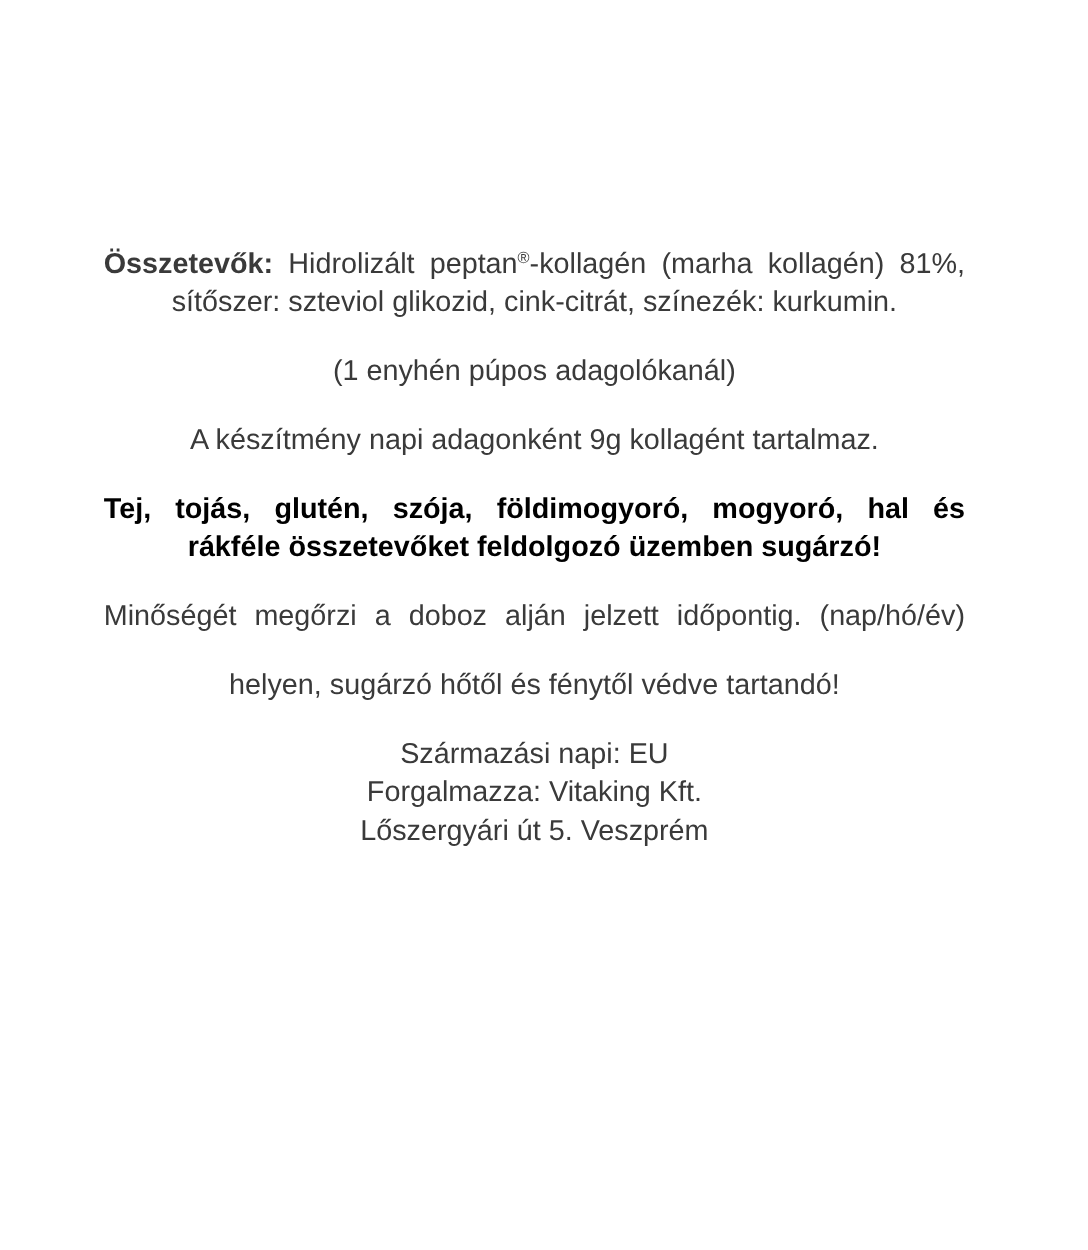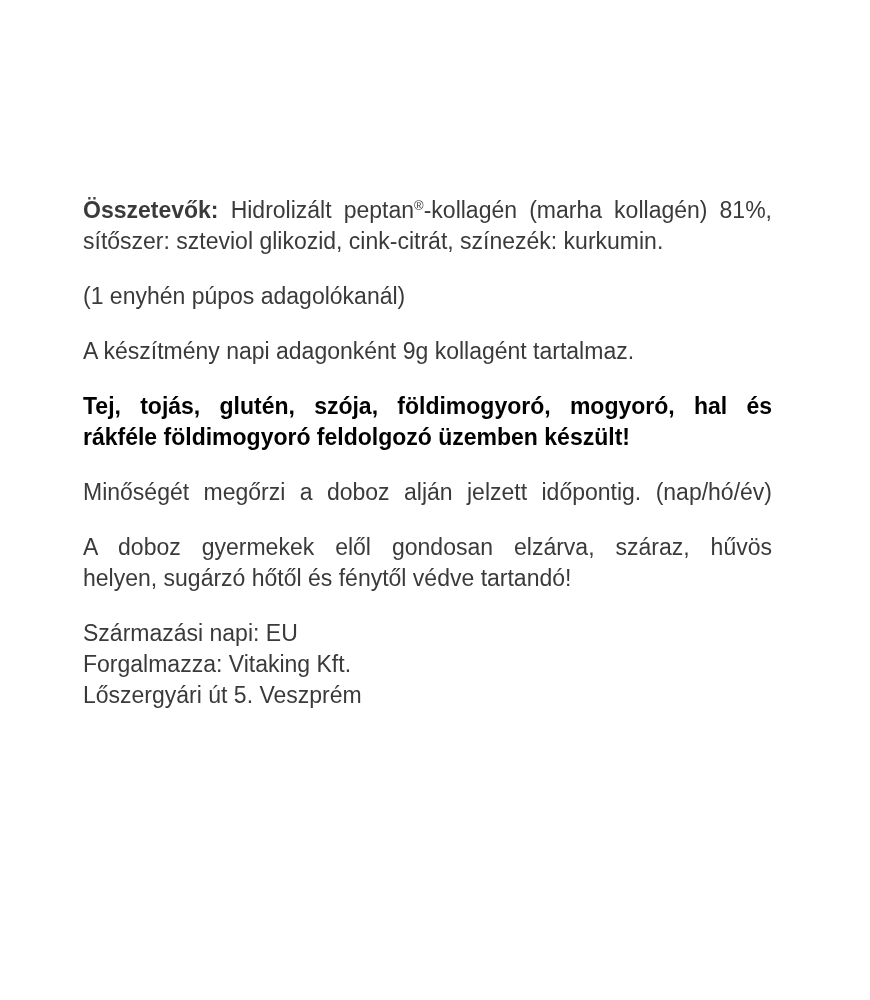--- a/index.html
+++ b/index.html
@@ -22,20 +22,21 @@
     left: 83px;
     width: 689px;
   }
   .para {
     margin: 0 0 24px 0;
     font-size: 23px;
     line-height: 31px;
   }
   .line {
     min-height: 31px;
+    text-align: center;
   }
   
   .just {
     text-align: justify;
     text-align-last: justify;
   }
   .b {
     font-weight: bold;
   }
   .bold-para {
@@ -63,29 +64,28 @@
     <div class="para">
       <div class="line">(1 enyhén púpos adagolókanál)</div>
     </div>
 
     <div class="para">
       <div class="line">A készítmény napi adagonként 9g kollagént tartalmaz.</div>
     </div>
 
     <div class="para bold-para">
       <div class="line just">Tej, tojás, glutén, szója, földimogyoró, mogyoró, hal és</div>
-      <div class="line">rákféle földimogyoró feldolgozó üzemben készült!</div>
+      <div class="line">rákféle összetevőket feldolgozó üzemben sugárzó!</div>
     </div>
 
     <div class="para">
       <div class="line just">Minőségét megőrzi a doboz alján jelzett időpontig. (nap/hó/év)</div>
     </div>
 
     <div class="para">
-      <div class="line just">A doboz gyermekek elől gondosan elzárva, száraz, hűvös</div>
       <div class="line">helyen, sugárzó hőtől és fénytől védve tartandó!</div>
     </div>
 
     <div class="para">
       <div class="line">Származási napi: EU</div>
       <div class="line">Forgalmazza: Vitaking Kft.</div>
       <div class="line">Lőszergyári út 5. Veszprém</div>
     </div>
 
   </div>

